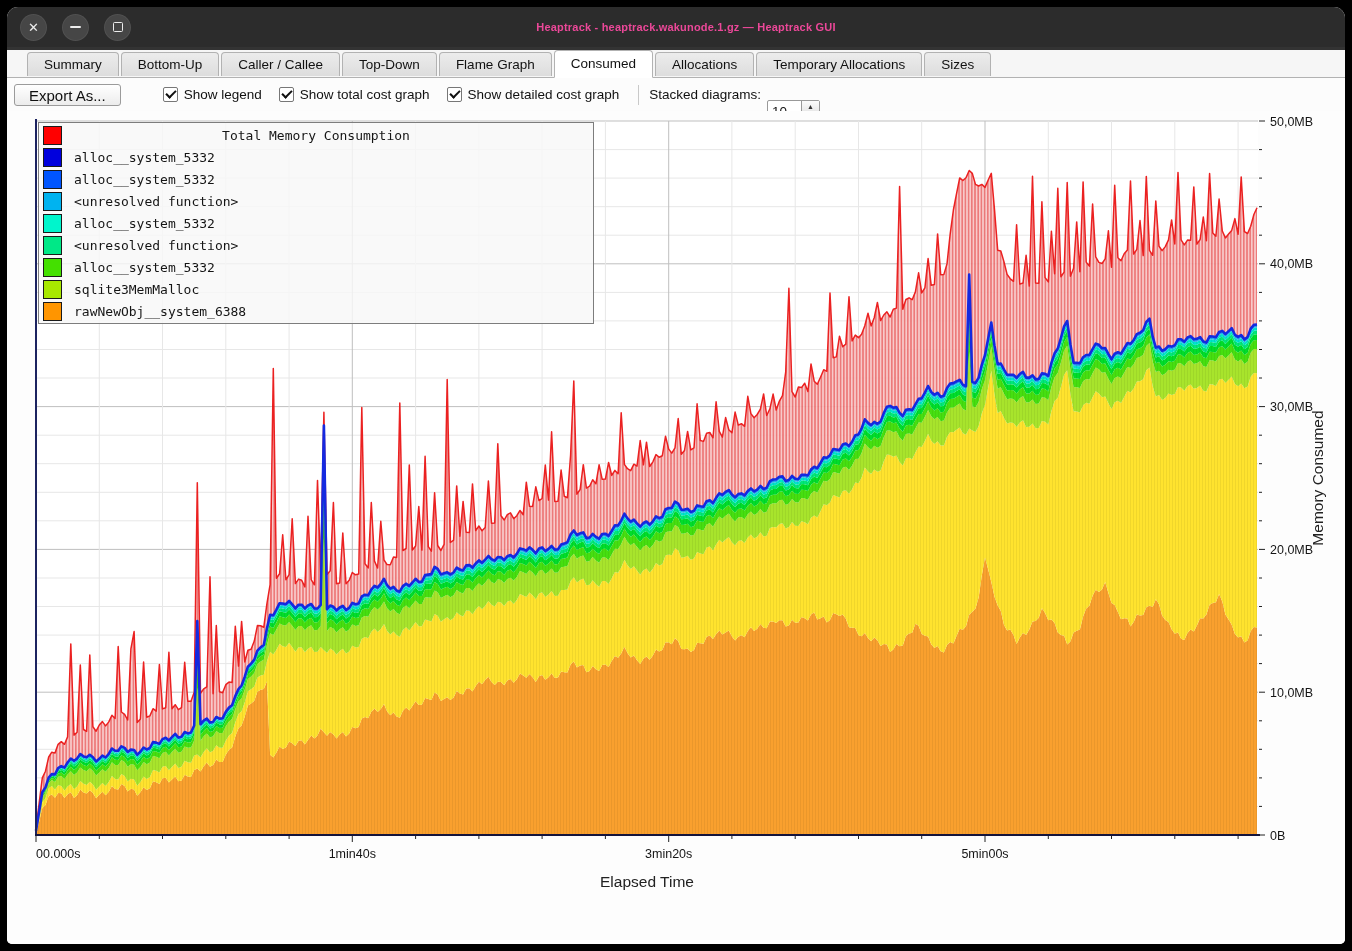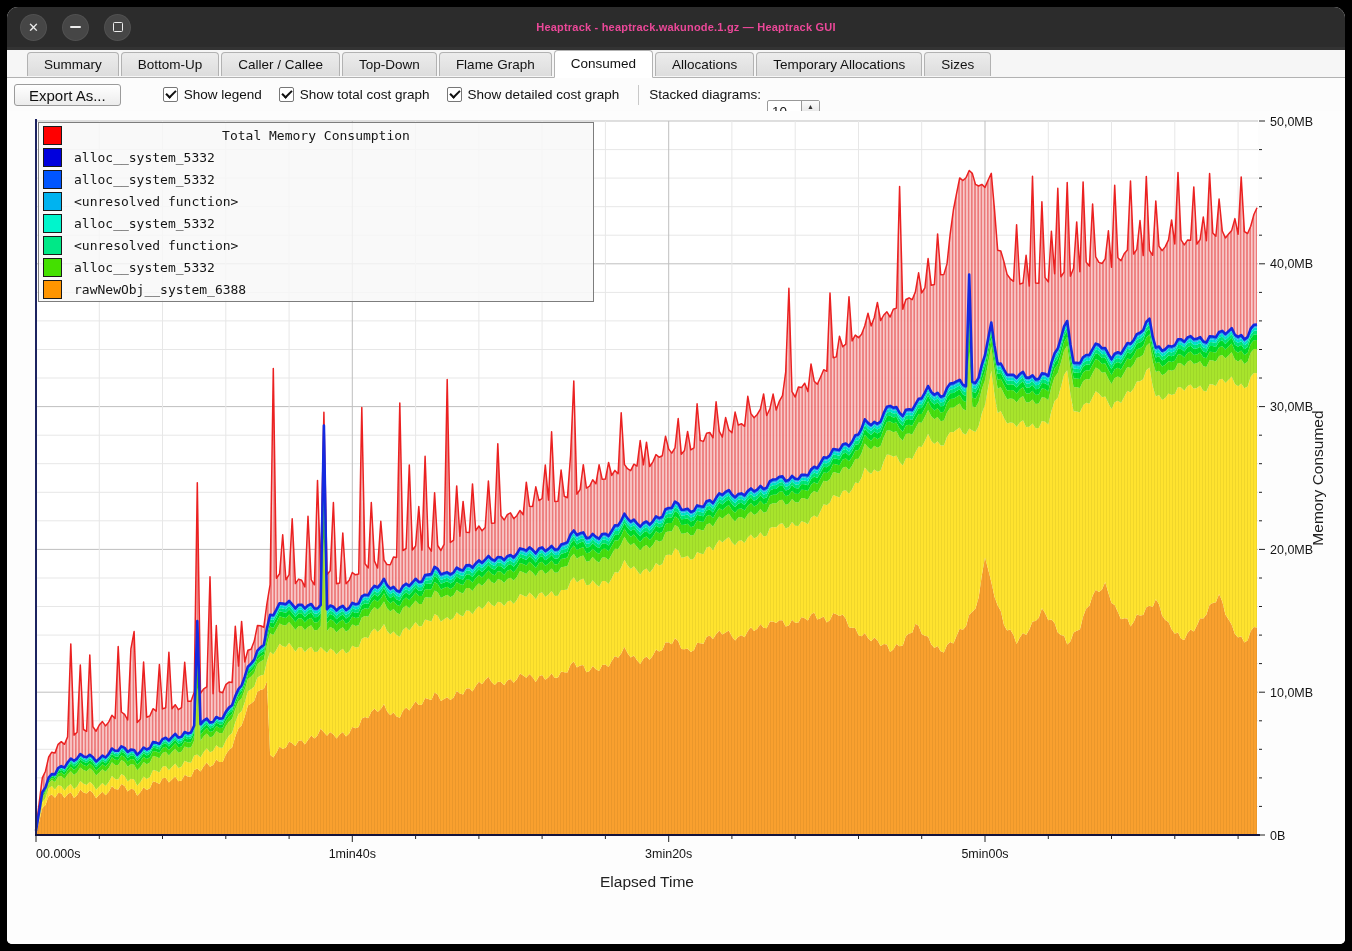--- a/index.html
+++ b/index.html
@@ -333,20 +333,24 @@
           <span class="sw" style="background: rgb(0, 232, 135);"></span>
           <span class="lb">&lt;unresolved function&gt;</span>
         </div>
 
 
         <div class="lrow">
           <span class="sw" style="background: rgb(68, 224, 0);"></span>
           <span class="lb">alloc__system_5332</span>
         </div>
 
+        <div class="lrow">
+          <span class="sw" style="background: rgb(168, 232, 0);"></span>
+          <span class="lb">sqlite3MemMalloc</span>
+        </div>
 
 
         <div class="lrow">
           <span class="sw" style="background: rgb(255, 149, 0);"></span>
           <span class="lb">rawNewObj__system_6388</span>
         </div>
       </div>
   </div>
 
 </div>

